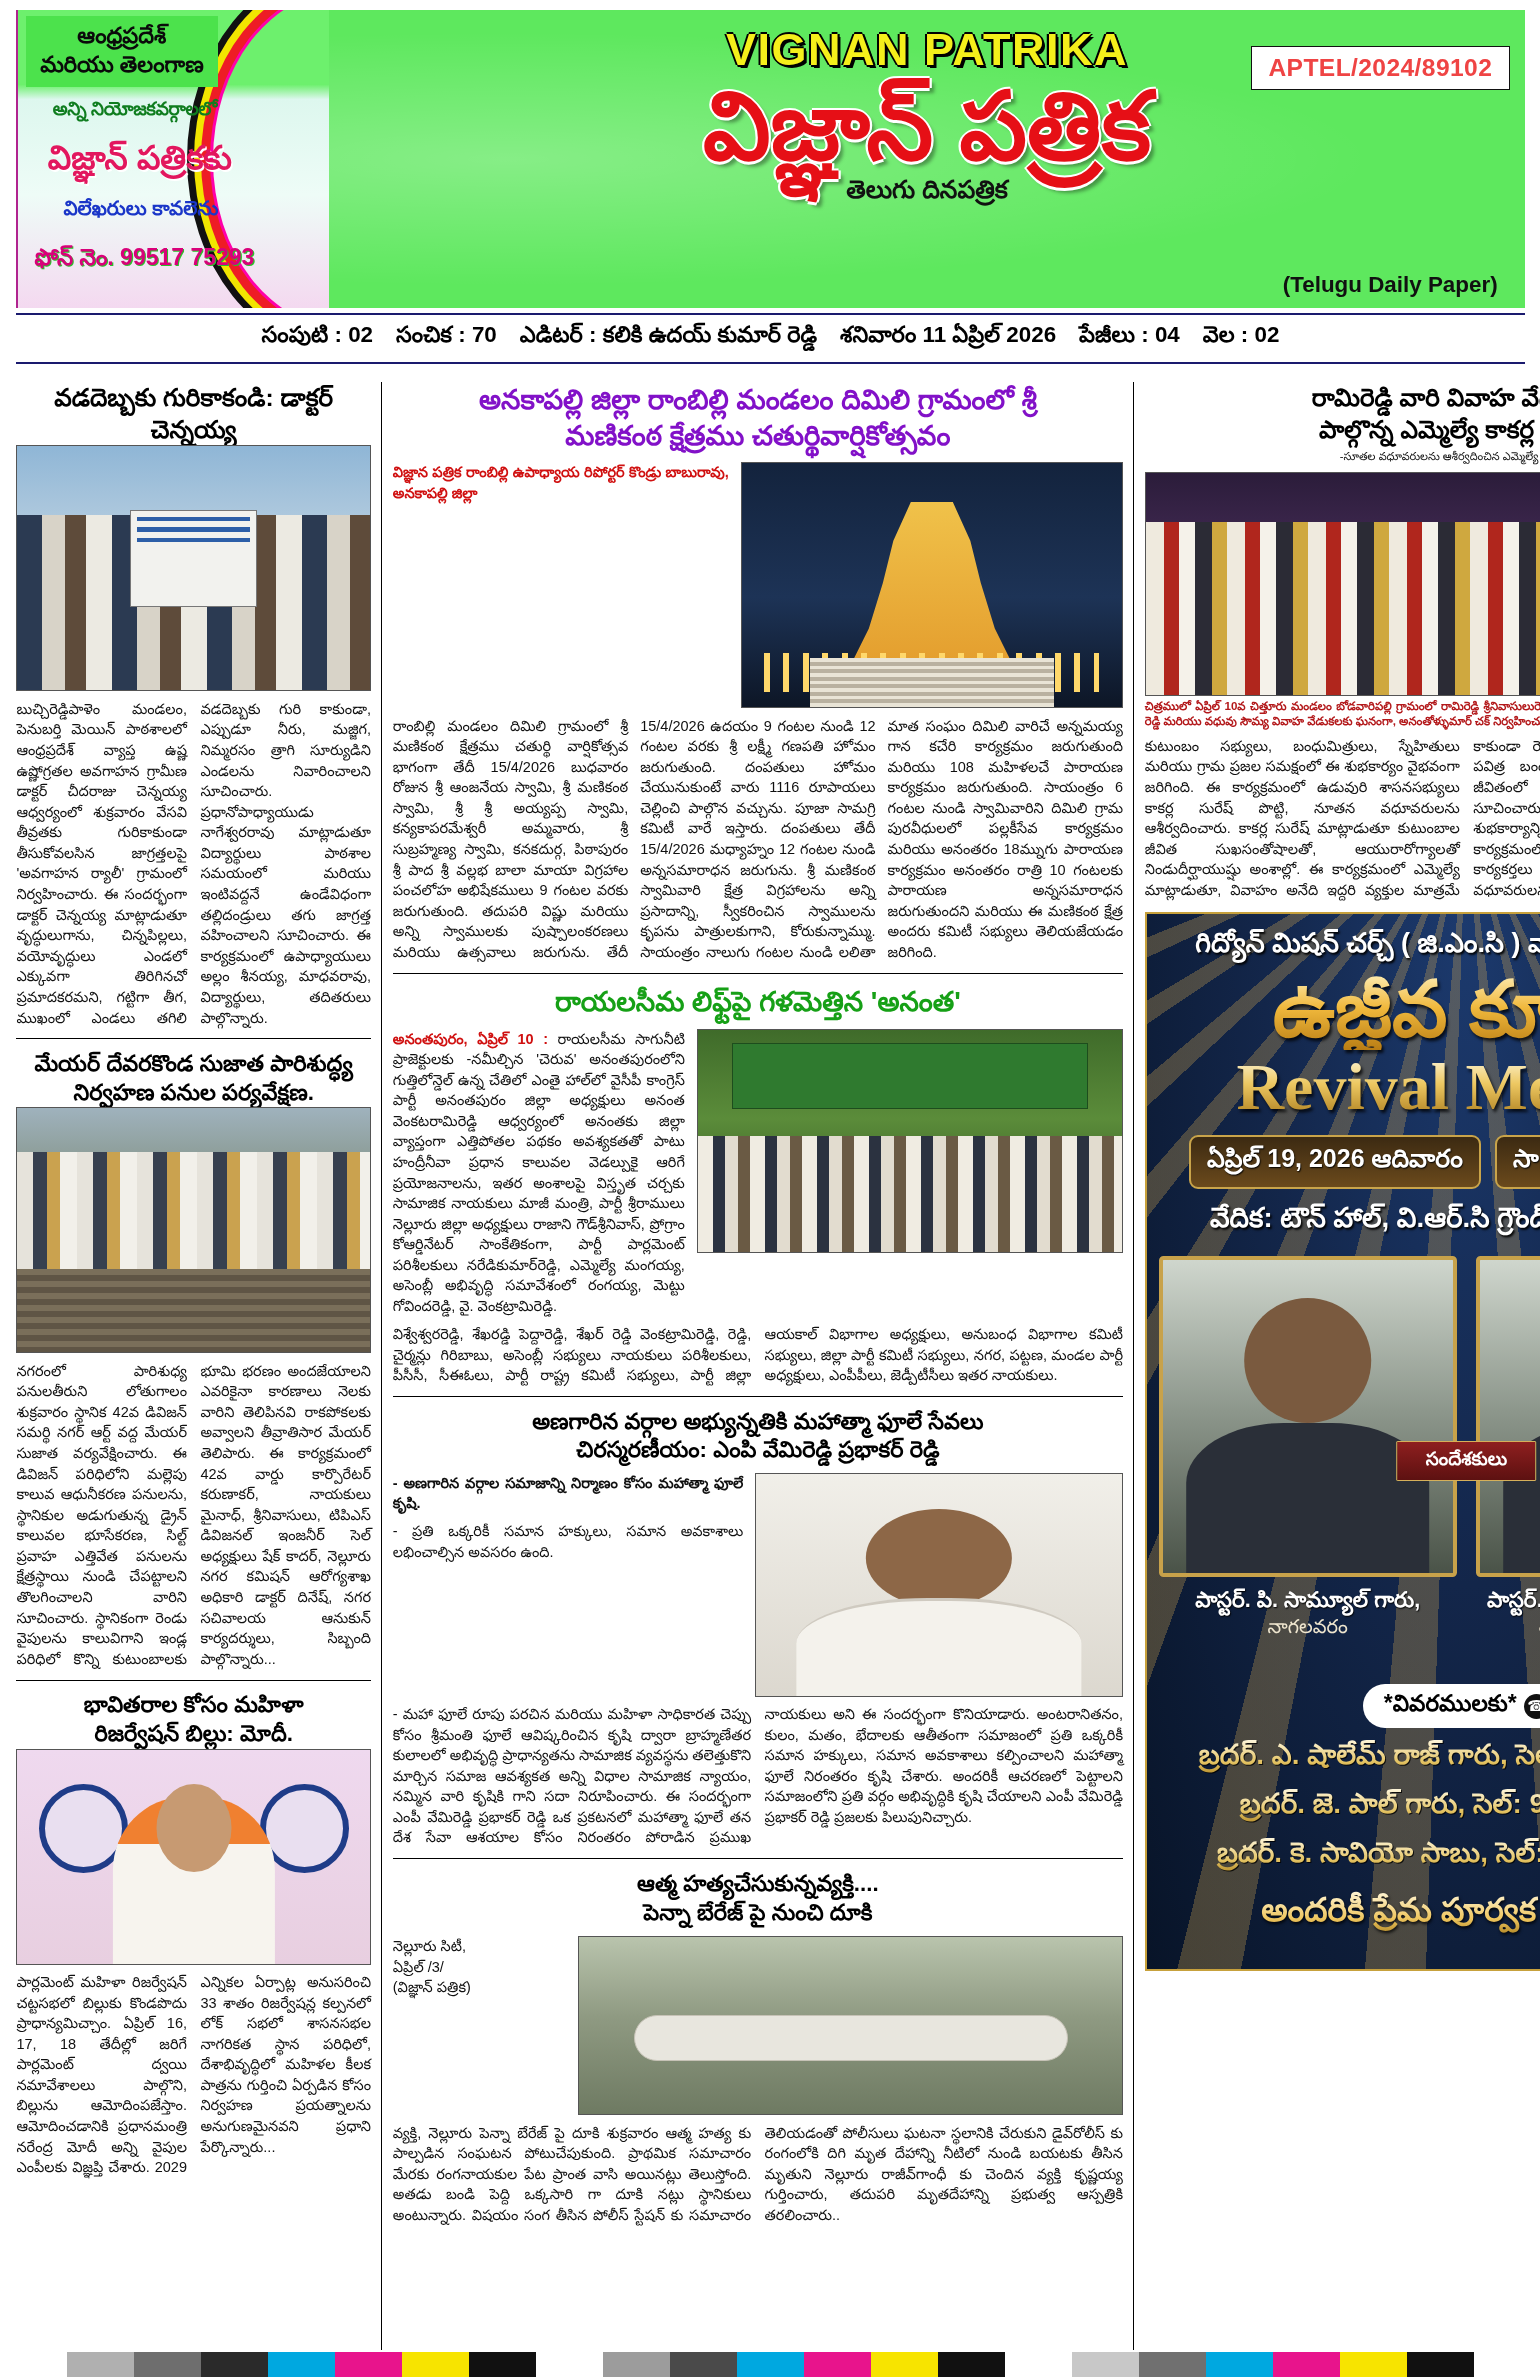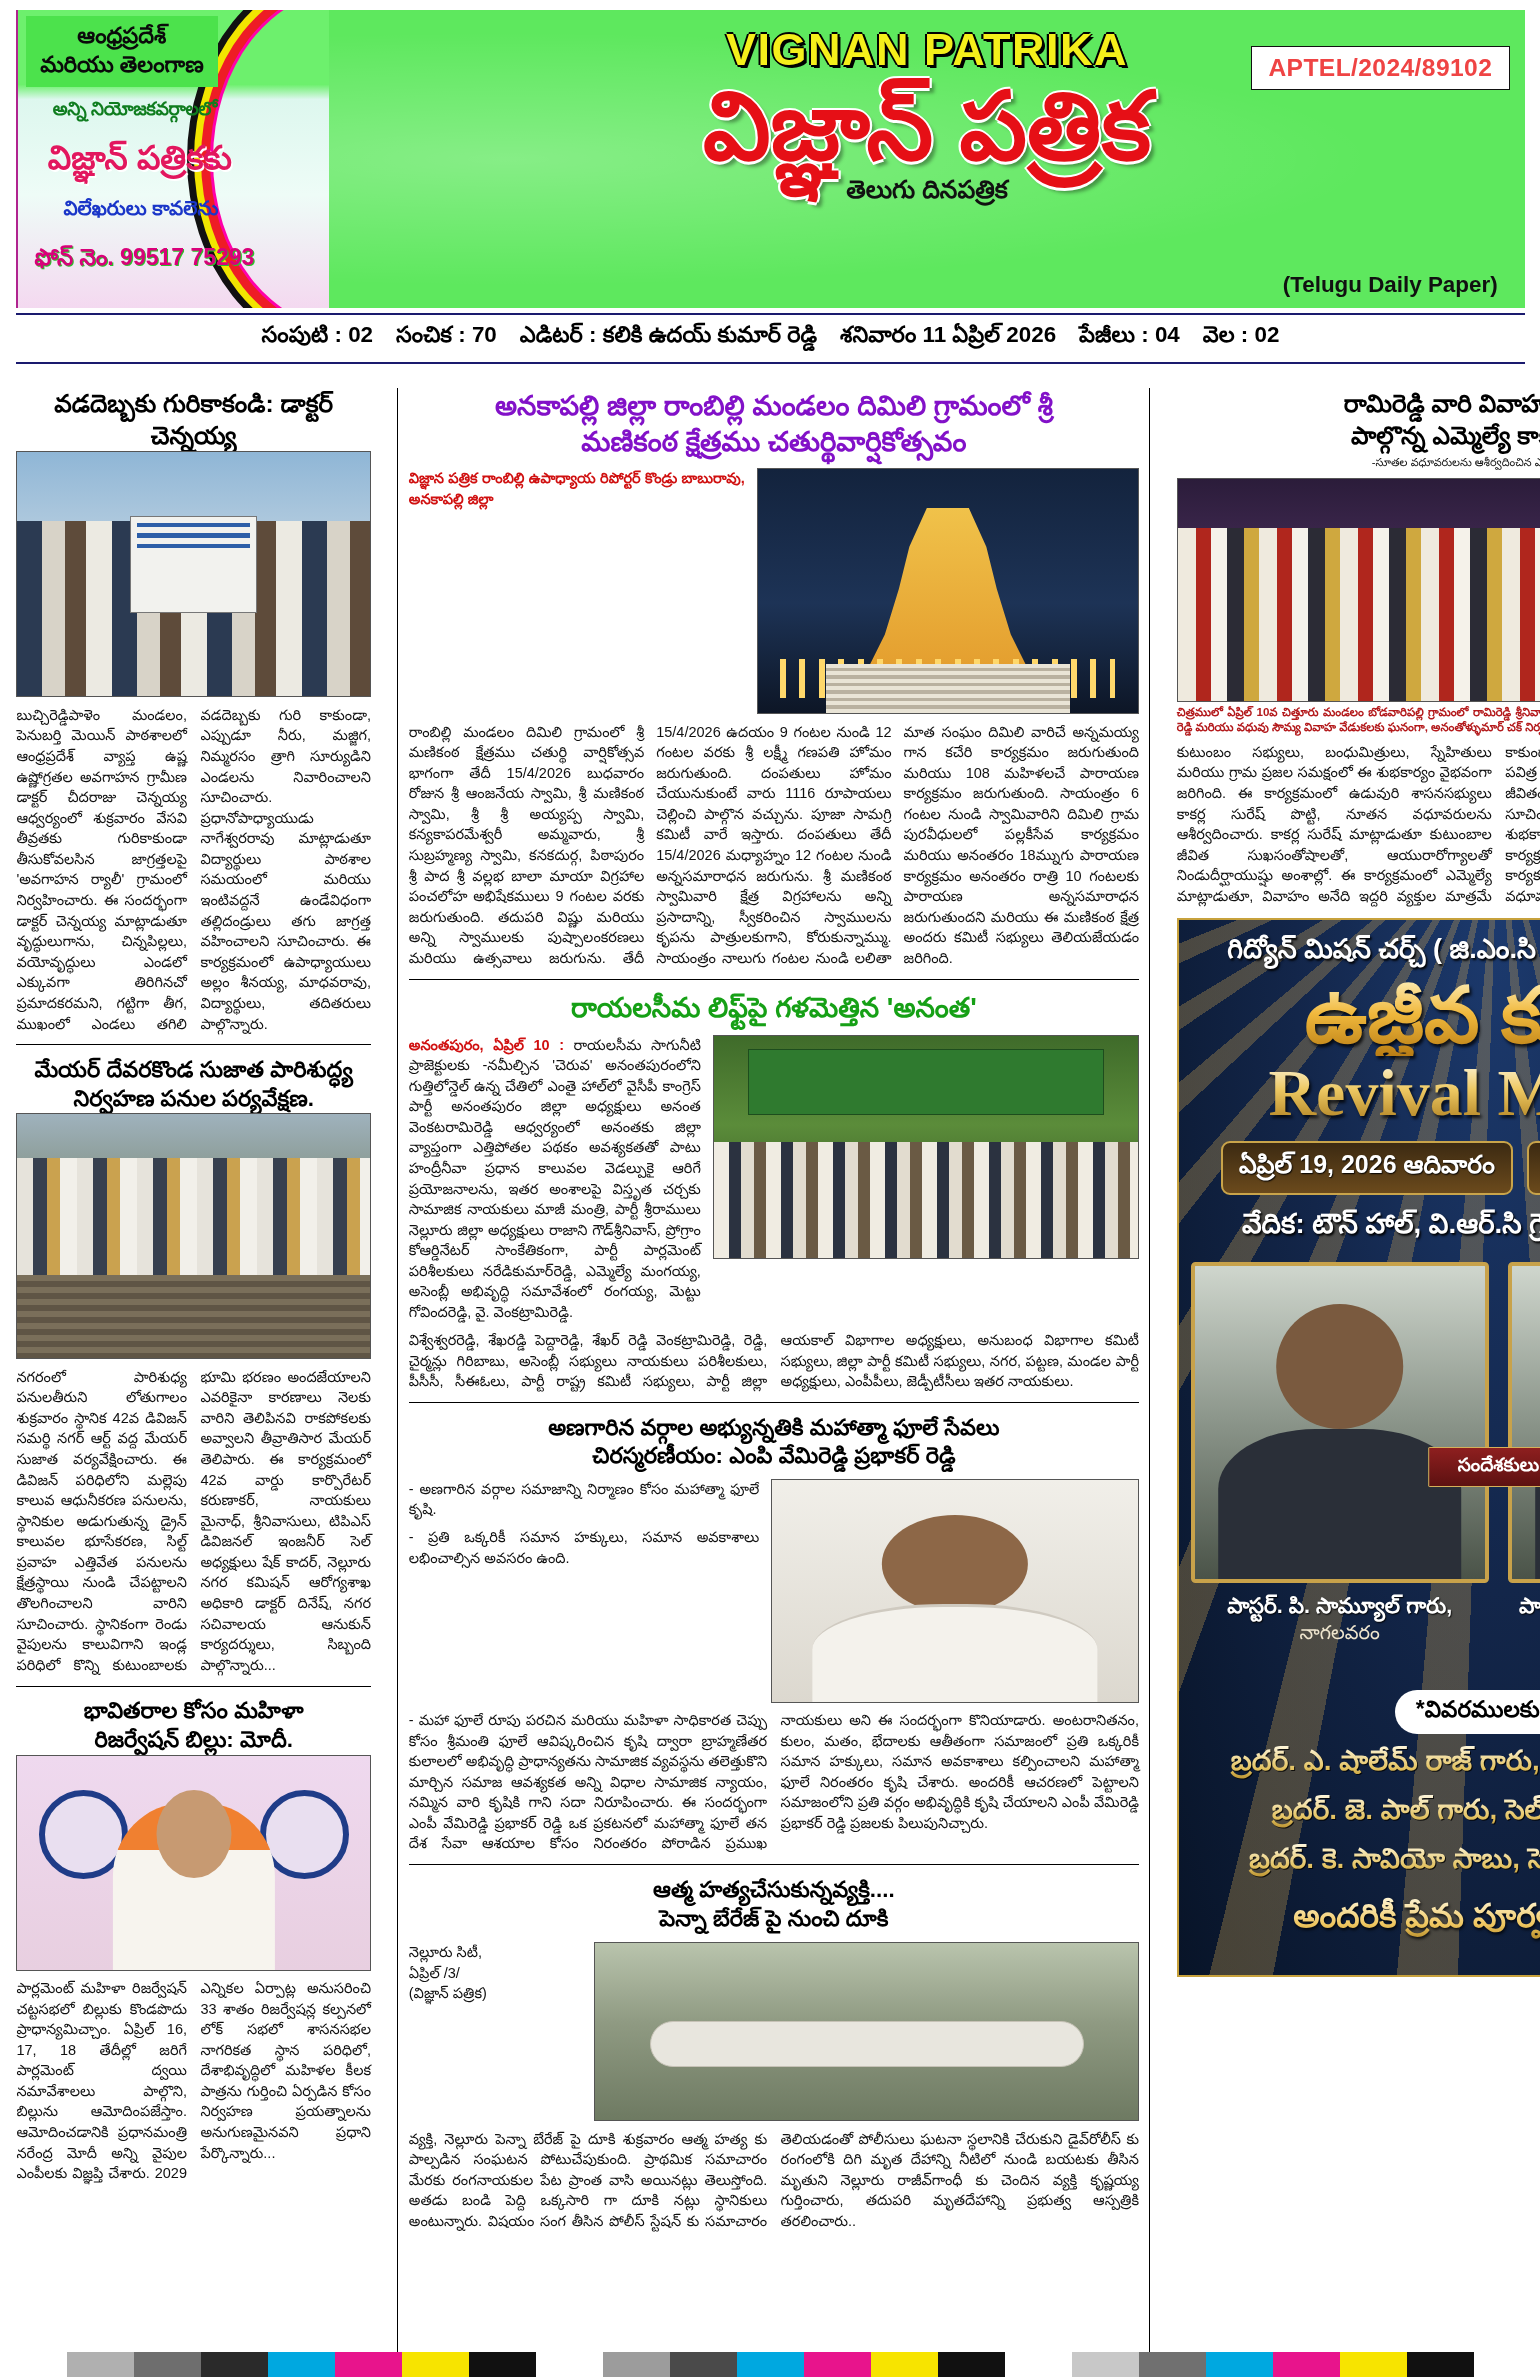--- a/index.html
+++ b/index.html
@@ -55,21 +55,21 @@
   .mh-reg { position:absolute; z-index:4; top: 36px; right: 15px; background:#fff; border:1.5px solid #111;
     padding: 6.7px 16.4px; font-size: 24.6px; font-weight: 700; color:#ef4444; letter-spacing: 0.4px;}
   .mh-daily { position:absolute; z-index:4; right: 27px; bottom: 10.4px; font-size: 22.4px; font-weight:700; color:#111;}
 
   
   .infobar { border-top: 2.2px solid #1a1a6e; border-bottom: 2.2px solid #1a1a6e; margin-top: 4.5px;
      display:flex; align-items:center; justify-content:center; gap: 23px; padding: 7.5px 0 9px 0; }
   .infobar span { font-size: 22.4px; font-weight: 700; color:#000; white-space:nowrap; }
 
   
-  .grid { display: flex; gap: 16px; margin-top: 24px; height: 1968px; }
+  .grid { display: flex; gap: 0; margin-top: 18px; height: 1968px; }
   .col { position: relative; }
   .col-left { width: 365px; flex:0 0 365px; padding-right: 10.4px; }
   .col-mid  { width: 753px; flex:0 0 753px; padding: 0 10.4px; border-left: 1.5px solid #000; border-right: 1.5px solid #000;}
   .col-right{ flex:1; padding-left: 10.4px; }
 
   h2.hl { font-size: 24.6px; font-weight: 800; color:#000; text-align:center; line-height:1.28; }
   h2.hl.small { font-size: 22.4px; }
   h2.hl.purple { color:#8211c8; font-size: 27.6px; }
   h2.hl.green { color:#16a016; font-size: 27.6px; }
 
@@ -325,21 +325,21 @@
 
       <div class="body-txt two-col">విశ్వేశ్వరరెడ్డి, శేఖరడ్డి పెద్దారెడ్డి, శేఖర్ రెడ్డి వెంకట్రామిరెడ్డి, రెడ్డి, చైర్మన్లు గిరిబాబు, అసెంబ్లీ సభ్యులు నాయకులు పరిశీలకులు, పీసీసీ, సీఈఓలు, పార్టీ రాష్ట్ర కమిటీ సభ్యులు, పార్టీ జిల్లా ఆయకాల్ విభాగాల అధ్యక్షులు, అనుబంధ విభాగాల కమిటీ సభ్యులు, జిల్లా పార్టీ కమిటీ సభ్యులు, నగర, పట్టణ, మండల పార్టీ అధ్యక్షులు, ఎంపీపీలు, జెడ్పీటీసీలు ఇతర నాయకులు.</div>
 
       <div class="divider"></div>
 
       <h2 class="hl small">అణగారిన వర్గాల అభ్యున్నతికి మహాత్మా ఫూలే సేవలు</h2>
       <h2 class="hl small">చిరస్మరణీయం: ఎంపి వేమిరెడ్డి ప్రభాకర్ రెడ్డి</h2>
 
       <div style="display:flex; gap:12px; margin-top:7.5px;">
         <div style="flex:0 0 48%;">
-          <div class="body-txt" style="margin-top:0;">- అణగారిన వర్గాల సమాజాన్ని నిర్మాణం కోసం మహాత్మా ఫూలే కృషి.</div>
+          <div class="body-txt" style="margin-top:0;font-weight:bold;">- అణగారిన వర్గాల సమాజాన్ని నిర్మాణం కోసం మహాత్మా ఫూలే కృషి.</div>
           <div class="body-txt">- ప్రతి ఒక్కరికీ సమాన హక్కులు, సమాన అవకాశాలు లభించాల్సిన అవసరం ఉంది.</div>
         </div>
         <div style="flex:1;">
           <div class="photo ph p6">
             <div class="head"></div>
               <div class="torso"></div>
           </div>
         </div>
       </div>
 

